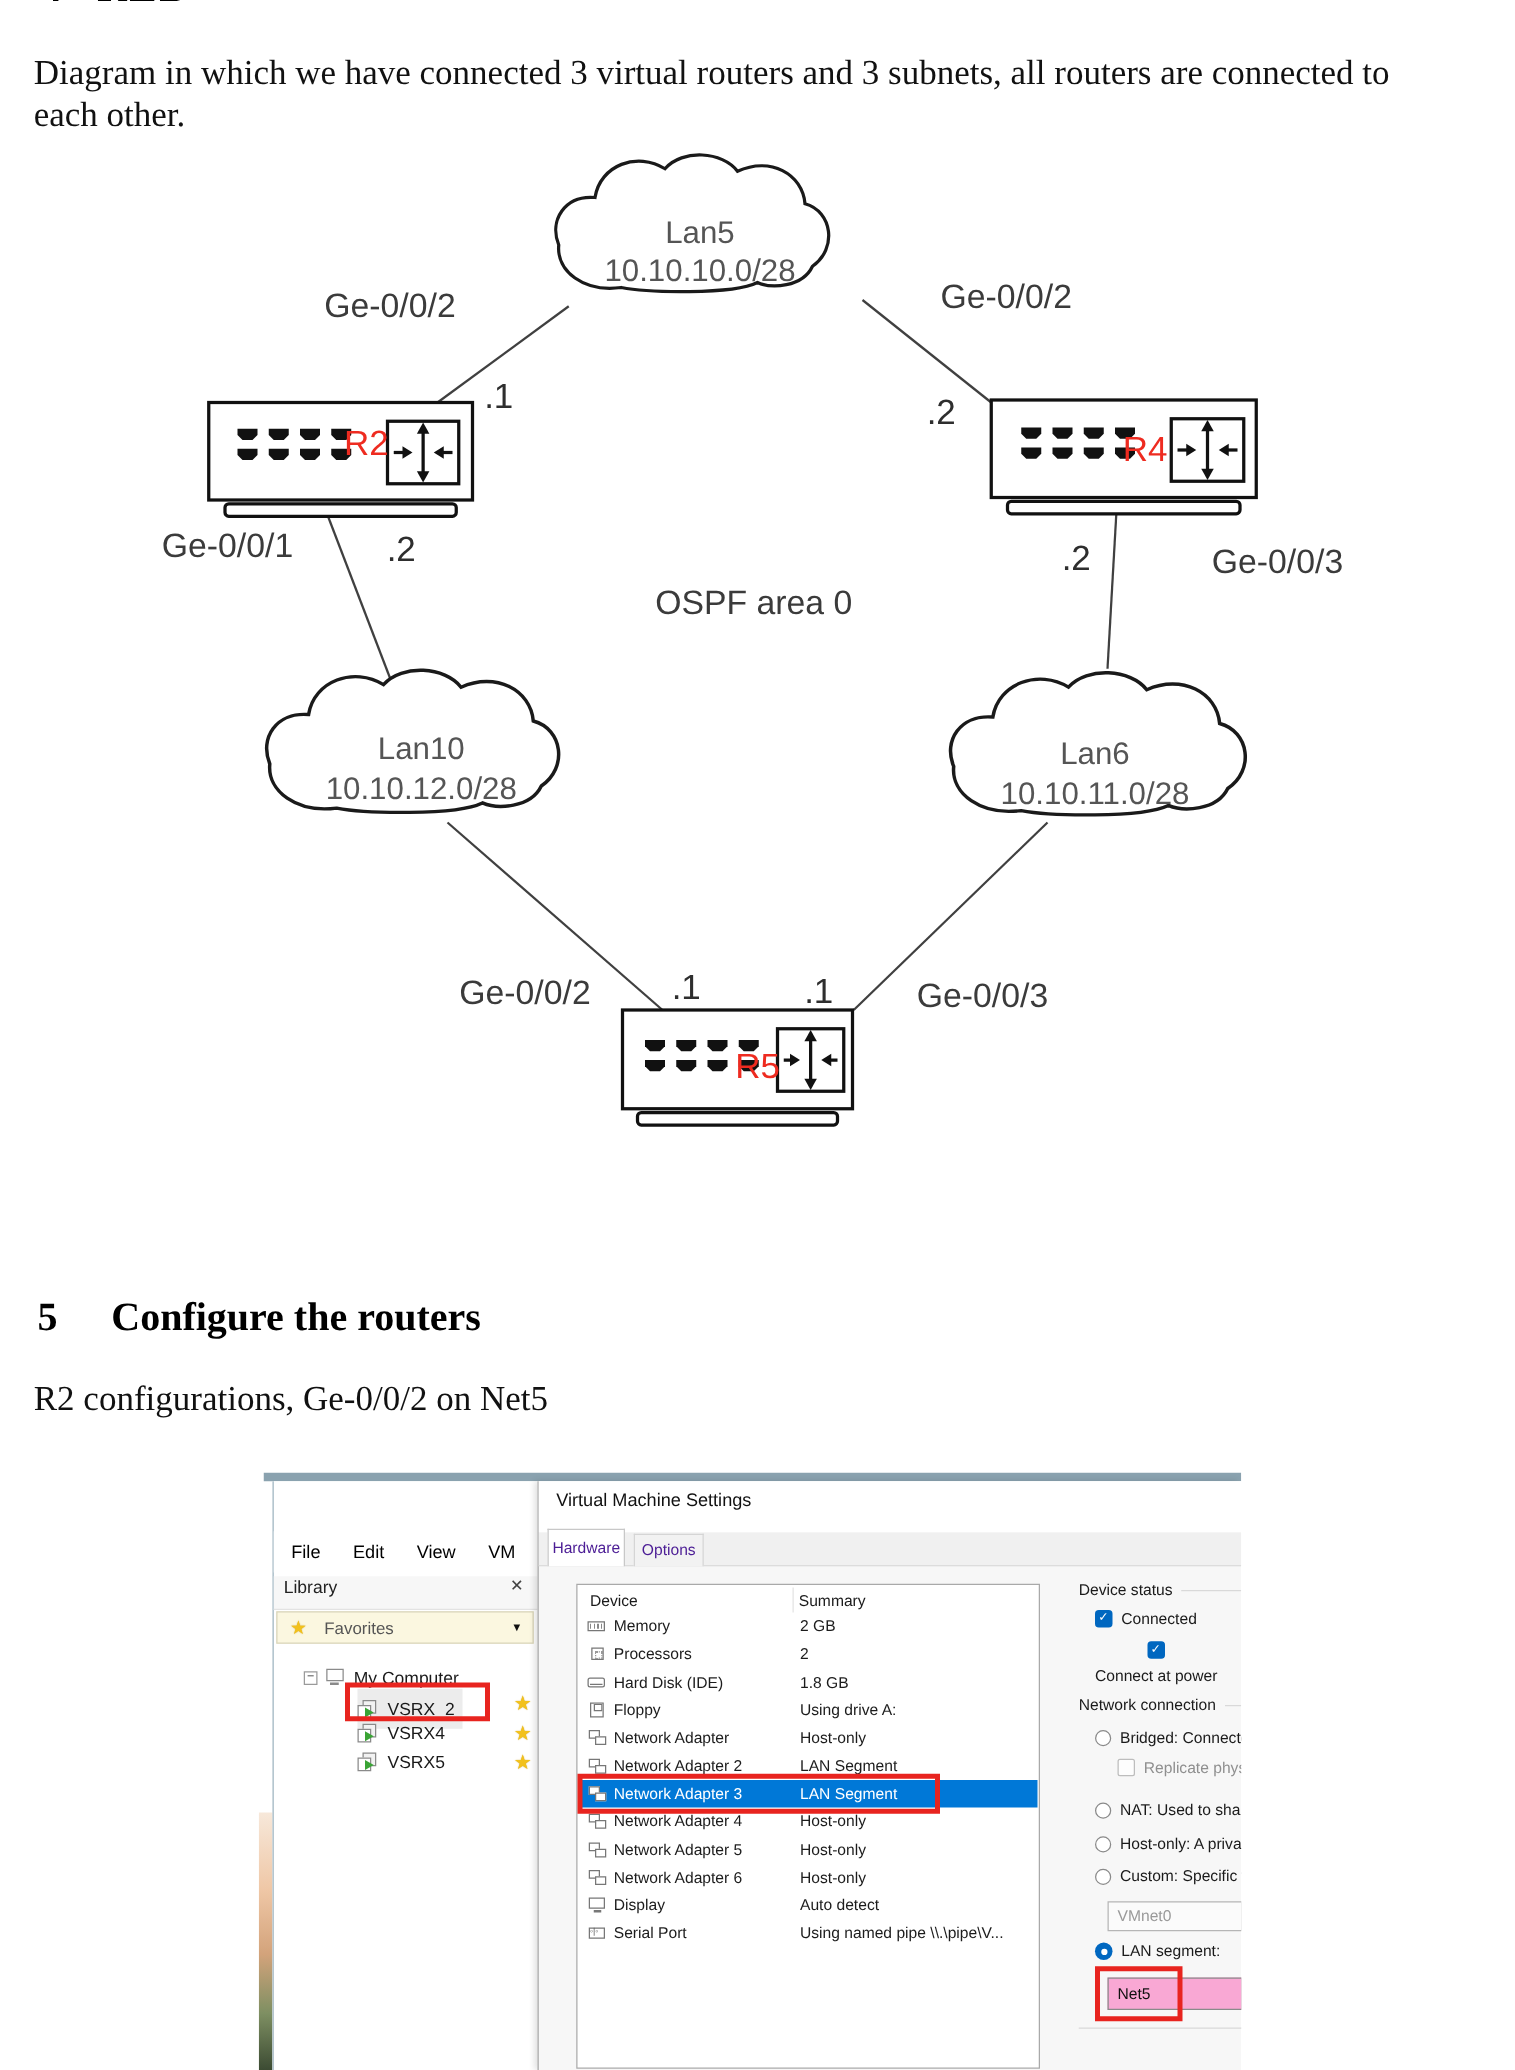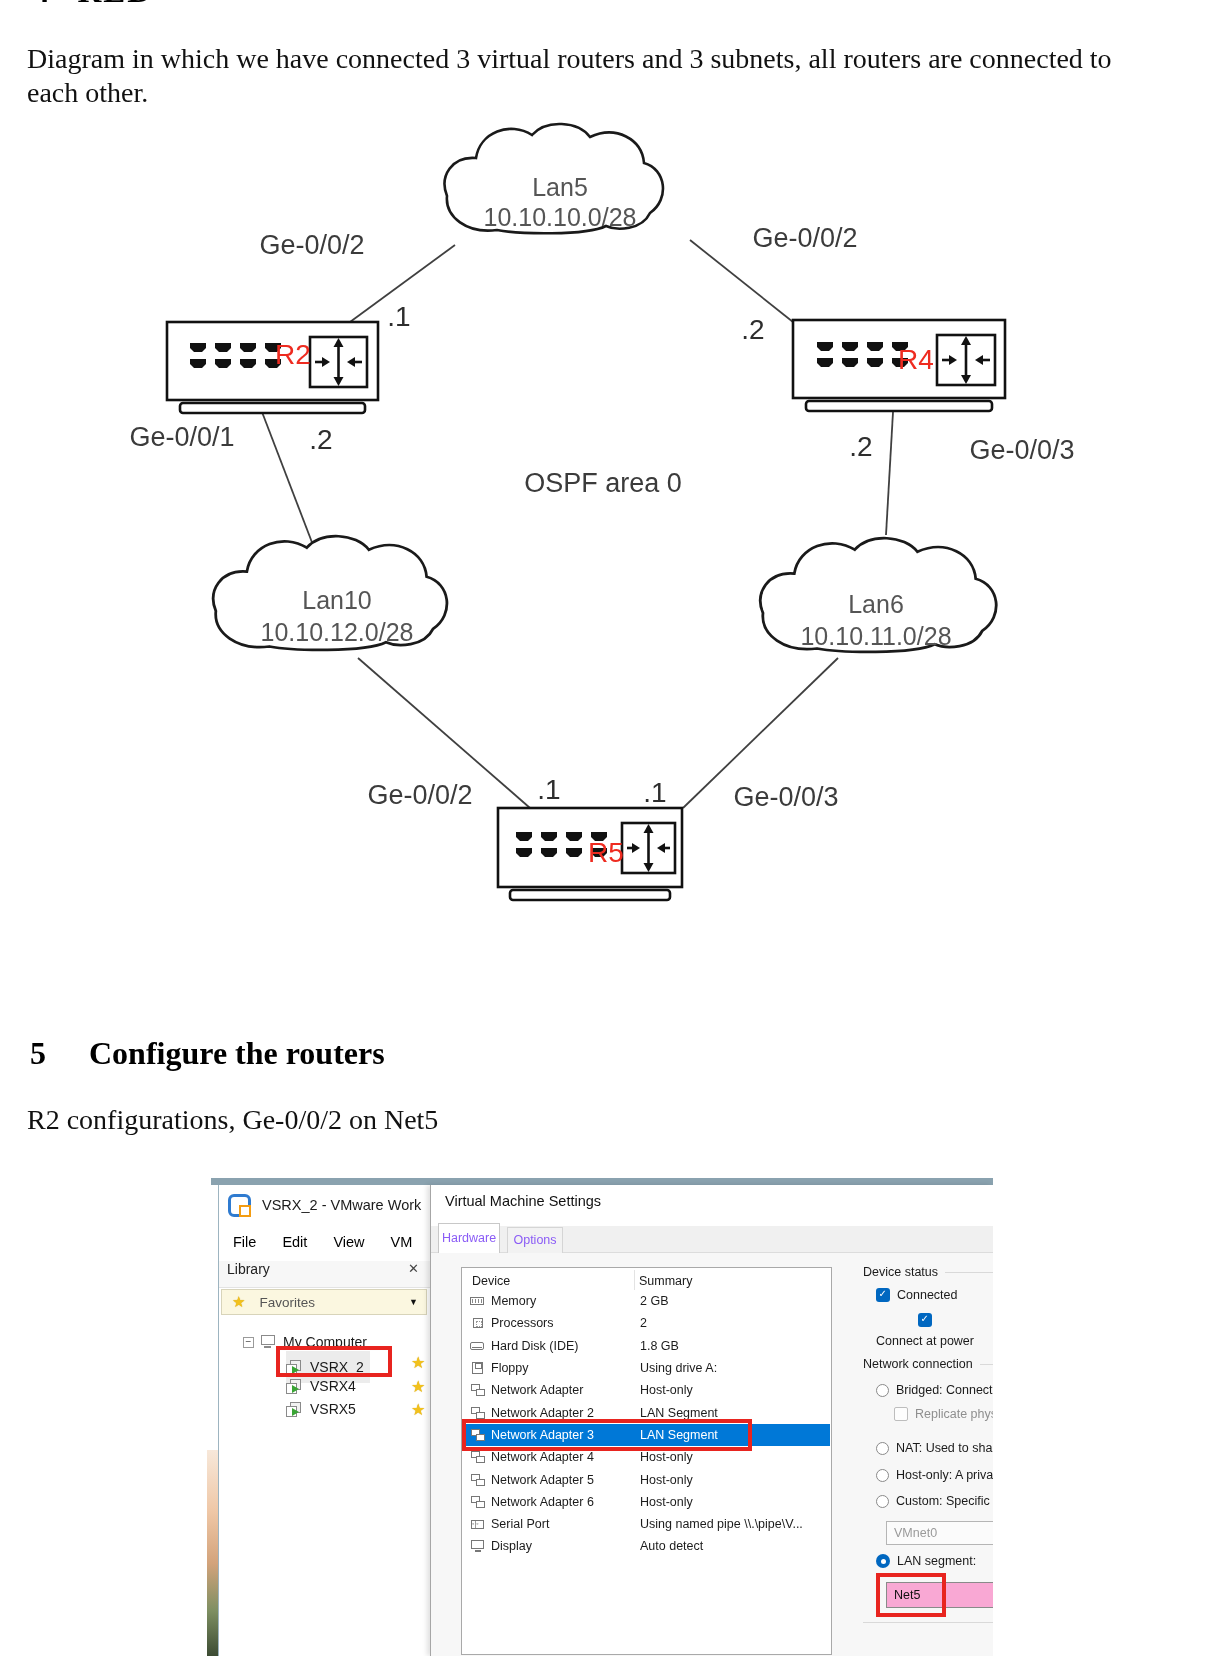--- a/index.html
+++ b/index.html
@@ -50,21 +50,21 @@
   .play{position:absolute;left:6px;top:6px;width:0;height:0;border-left:7px solid #3aa435;border-top:4px solid transparent;border-bottom:4px solid transparent;z-index:2;}
   .vmname{margin-left:7px;}
   .rowstar{position:absolute;font-size:16px;color:#f2c11c;text-shadow:0 0 1px #c89b16;}
   .redbox{position:absolute;border:4px solid #e8241f;box-sizing:border-box;z-index:9;}
 
   
   .dlg{position:absolute;left:223px;top:7px;width:563px;height:471px;background:#f7f7f7;border-left:1px solid #a6a6a6;box-shadow:-3px 0 5px rgba(0,0,0,.12);box-sizing:border-box;}
   .dlgtitlezone{position:absolute;left:0;top:0;width:100%;height:41px;background:#fff;}
   .dlgtitle{position:absolute;left:14px;top:8px;font-size:14.5px;color:#111;}
   .tabstrip{position:absolute;left:0;top:41px;width:100%;height:27px;background:#f0f0f0;border-bottom:1px solid #dcdcdc;box-sizing:border-box;}
-  .tab{position:absolute;font-size:12.5px;color:#8b5cf6;text-align:center;}
+  .tab{position:absolute;font-size:12.5px;color:#4c1d95;text-align:center;}
   .tab.active{left:7px;top:-3px;width:62px;height:30px;line-height:28px;background:#fff;border:1px solid #c8c8c8;border-bottom:none;box-sizing:border-box;z-index:2;}
   .tab.inactive{left:76px;top:1px;width:56px;height:26px;line-height:25px;background:#f2f2f2;border:1px solid #d5d5d5;border-bottom:none;box-sizing:border-box;}
   .dtable{position:absolute;left:30px;top:82px;width:371px;height:388px;background:#fff;border:1px solid #a9a9a9;box-sizing:border-box;}
   .thead{position:absolute;top:6px;left:0;width:100%;height:16px;font-size:12.5px;color:#1a1a1a;}
   .thead .c1{position:absolute;left:10px;}
   .thead .c2{position:absolute;left:177px;}
   .tvline{position:absolute;left:172px;top:2px;height:20px;width:1px;background:#e3e3e3;}
   .trows{position:absolute;left:1px;top:22px;right:1px;}
   .trow{position:relative;height:22.3px;display:flex;align-items:center;font-size:12.5px;color:#1c1c1c;}
   .trow .di{margin-left:7px;}
@@ -245,24 +245,20 @@
   <div class="h-sec">
     <span>5</span><span class="sp">Configure the routers</span>
   </div>
   <div class="caption">R2 configurations, Ge-0/0/2 on Net5</div>
 
   <div class="shot">
     <div class="topstrip"></div>
     <div class="wallpaper"></div>
 
     <div class="vmwin">
-      <div class="titlebar">
-        <span class="vmlogo"></span>
-        <span class="wtitle">VSRX_2 - VMware Work</span>
-      </div>
       <div class="menubar">
         <span>File</span>
         <span>Edit</span>
         <span>View</span>
         <span>VM</span>
         <span>Ta</span>
       </div>
       <div class="libhead">
         <span>Library</span>
         <span class="closex">✕</span>
@@ -363,29 +359,29 @@
             <span class="di net"></span>
             <span class="tname">Network Adapter 5</span>
             <span class="tsum">Host-only</span>
           </div>
           <div class="trow">
             <span class="di net"></span>
             <span class="tname">Network Adapter 6</span>
             <span class="tsum">Host-only</span>
           </div>
           <div class="trow">
+            <span class="di dsp"></span>
+            <span class="tname">Display</span>
+            <span class="tsum">Auto detect</span>
+          </div>
+          <div class="trow">
             <span class="di ser"></span>
             <span class="tname">Serial Port</span>
             <span class="tsum">Using named pipe \\.\pipe\V...</span>
           </div>
-          <div class="trow">
-            <span class="di dsp"></span>
-            <span class="tname">Display</span>
-            <span class="tsum">Auto detect</span>
-          </div>
         </div>
       </div>
 
       <div class="redbox" style="left:31px;top:234px;width:290px;height:32px;"></div>
 
       <div class="rp-label" style="left:432px;top:80px;right:0;">
         <span>Device status</span>
           <span class="gline"></span>
       </div>
       <div class="ctl-row" style="left:445px;top:103px;">

